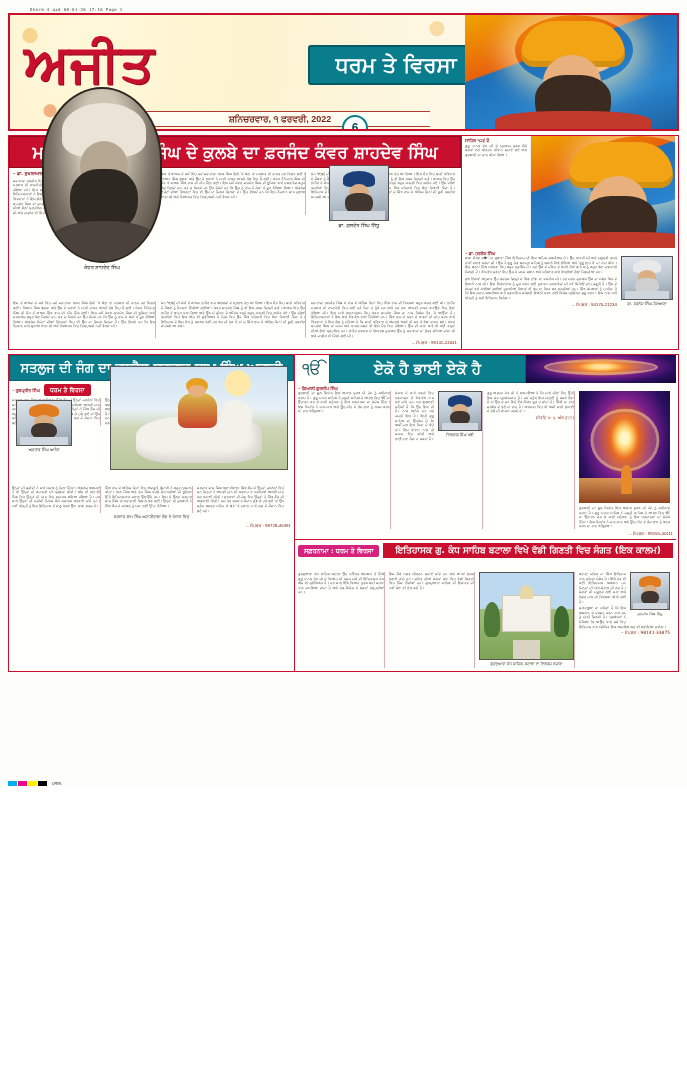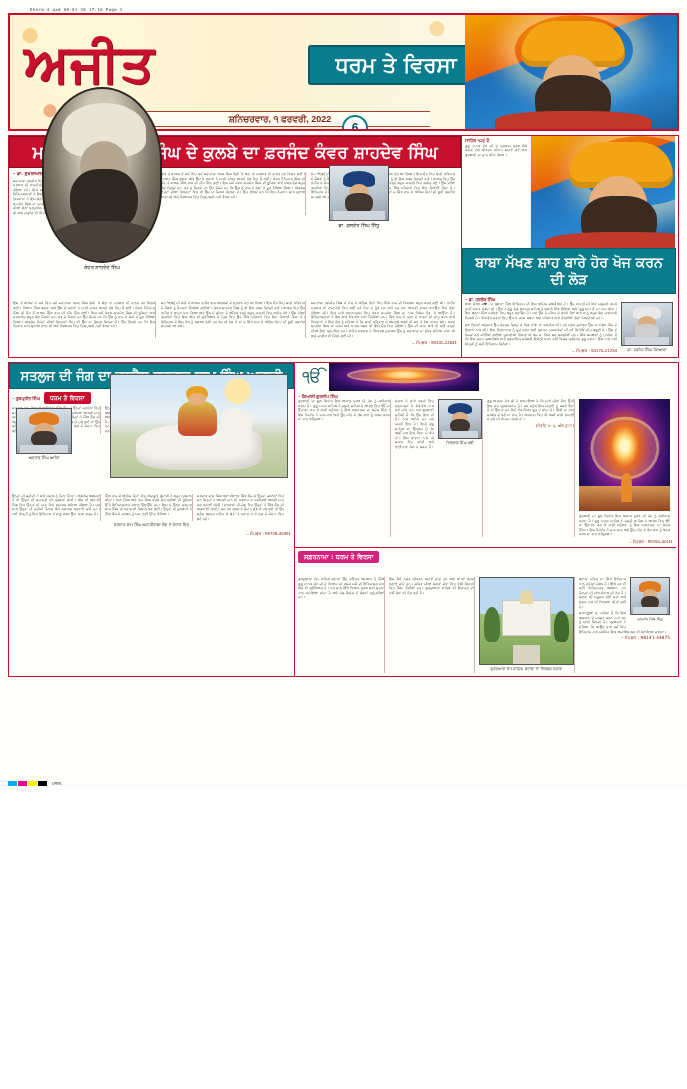--- a/index.html
+++ b/index.html
@@ -367,21 +367,20 @@
             <div class="mh-portrait" style="position:relative;width:100%;height:100%;">
               <div class="halo"></div>
                 <div class="turban" style="left:38px;"></div>
               <div class="face" style="left:58px;"></div>
                 <div class="beard" style="left:50px;"></div>
               <div class="robe" style="left:14px;"></div>
             </div>
           </div>
         </div>
 
-        <div class="hl big" style="font-size:14px;">ਬਾਬਾ ਮੱਖਣ ਸ਼ਾਹ ਬਾਰੇ ਹੋਰ ਖੋਜ ਕਰਨ ਦੀ ਲੋੜ</div>
 
         <div style="padding:3px;">
           <div style="font-size:4.4px;font-weight:bold;color:#8e0b20;">– ਡਾ. ਹਰਨੇਕ ਸਿੰਘ</div>
           <div class="inline-photo-box">
             <div class="ph" style="height:44px;">
                 <div class="sm-portrait saint">
                   <div class="sp-t"></div>
                   <div class="sp-f"></div>
                   <div class="sp-b"></div>
                   <div class="sp-c"></div>
@@ -455,20 +454,21 @@
             </div>
           </div>
           <div class="cap" style="font-size:4px;text-align:center;">ਸਰਦਾਰ ਸ਼ਾਮ ਸਿੰਘ ਅਟਾਰੀਵਾਲਾ ਜੰਗ ਦੇ ਮੈਦਾਨ ਵਿਚ</div>
           <div class="small-ital">– ਸੰਪਰਕ : 98728-46391</div>
         </div>
       </div>
 
       <div style="width:382px;border-left:1px solid #c8102e;">
         <div style="display:flex;align-items:stretch;">
           <div style="width:34px;display:flex;align-items:center;justify-content:center;" class="khanda">ੴ</div>
+          <div class="hl mid" style="flex:1;font-size:15px;">ਏਕੋ ਹੈ ਭਾਈ ਏਕੋ ਹੈ</div>
           <div style="width:150px;">
             <div class="photo-frame" style="height:28px;border:none;">
                 <div class="cosmic-art">
                   <div class="ring"></div>
                 </div>
               </div>
           </div>
         </div>
 
         <div style="padding:3px;">
@@ -505,20 +505,21 @@
               </div>
               <div class="txt t4" style="margin-top:3px;">ਗੁਰਬਾਣੀ ਦਾ ਮੂਲ ਸਿਧਾਂਤ ਇਕ ਅਕਾਲ ਪੁਰਖ ਦੀ ਹੋਂਦ ਨੂੰ ਸਵੀਕਾਰ ਕਰਨਾ ਹੈ। ਗੁਰੂ ਨਾਨਕ ਸਾਹਿਬ ਨੇ ਜਪੁਜੀ ਸਾਹਿਬ ਦੇ ਆਰੰਭ ਵਿਚ ੴ ਦਾ ਉਚਾਰਨ ਕਰ ਕੇ ਸਾਰੀ ਮਨੁੱਖਤਾ ਨੂੰ ਇਕ ਪਰਮਾਤਮਾ ਦਾ ਸੰਦੇਸ਼ ਦਿੱਤਾ। ਇਸ ਸਿਧਾਂਤ ਨੇ ਜਾਤ-ਪਾਤ ਅਤੇ ਊਚ-ਨੀਚ ਦੇ ਭੇਦ-ਭਾਵ ਨੂੰ ਖ਼ਤਮ ਕਰਨ ਦਾ ਰਾਹ ਖੋਲ੍ਹਿਆ।</div>
             </div>
           </div>
           <div class="small-ital">– ਸੰਪਰਕ : 99155-40111</div>
         </div>
 
         <div style="border-top:1px solid #c8102e;padding:3px;">
           <div style="display:flex;align-items:center;gap:4px;margin-bottom:14px;">
             <span class="tag-strip mag" style="font-size:6.5px;">ਸਫ਼ਰਨਾਮਾ : ਧਰਮ ਤੇ ਵਿਰਸਾ</span>
+            <span class="hl red" style="flex:1;font-size:9px;padding:2px 4px;border:none;background:#c8102e;">ਇਤਿਹਾਸਕ ਗੁ. ਕੰਧ ਸਾਹਿਬ ਬਟਾਲਾ ਵਿਖੇ ਵੱਡੀ ਗਿਣਤੀ ਵਿਚ ਸੰਗਤ (ਇਕ ਕਾਲਮ)</span>
           </div>
           <div class="row">
             <div style="width:86px;" class="txt t4">
               <div>ਗੁਰਦੁਆਰਾ ਕੰਧ ਸਾਹਿਬ ਬਟਾਲਾ ਉਹ ਪਵਿੱਤਰ ਅਸਥਾਨ ਹੈ ਜਿੱਥੇ ਗੁਰੂ ਨਾਨਕ ਦੇਵ ਜੀ ਦੇ ਵਿਆਹ ਦੀ ਰਸਮ ਸਮੇਂ ਦੀ ਇਤਿਹਾਸਕ ਕੰਧ ਅੱਜ ਵੀ ਸੁਰੱਖਿਅਤ ਹੈ। ਹਰ ਸਾਲ ਇੱਥੇ ਵਿਆਹ ਪੁਰਬ ਬੜੀ ਸ਼ਰਧਾ ਨਾਲ ਮਨਾਇਆ ਜਾਂਦਾ ਹੈ ਅਤੇ ਦੇਸ਼-ਵਿਦੇਸ਼ ਤੋਂ ਸੰਗਤਾਂ ਪਹੁੰਚਦੀਆਂ ਹਨ।</div>
             </div>
             <div style="width:90px;padding-left:4px;" class="vrule txt t4">
               <div>ਇਸ ਮੌਕੇ ਨਗਰ ਕੀਰਤਨ ਸਜਾਏ ਜਾਂਦੇ ਹਨ ਅਤੇ ਥਾਂ-ਥਾਂ ਲੰਗਰ ਲਗਾਏ ਜਾਂਦੇ ਹਨ। ਸ਼ਹਿਰ ਦੀਆਂ ਸੰਗਤਾਂ ਸੇਵਾ ਵਿਚ ਵੱਡੀ ਗਿਣਤੀ ਵਿਚ ਹਿੱਸਾ ਲੈਂਦੀਆਂ ਹਨ। ਗੁਰਦੁਆਰਾ ਸਾਹਿਬ ਦੀ ਇਮਾਰਤ ਦੀ ਨਵੀਂ ਸੇਵਾ ਵੀ ਚੱਲ ਰਹੀ ਹੈ।</div>
             </div>
             <div style="width:100px;padding-left:4px;" class="vrule">
               <div class="photo-frame" style="height:88px;">

